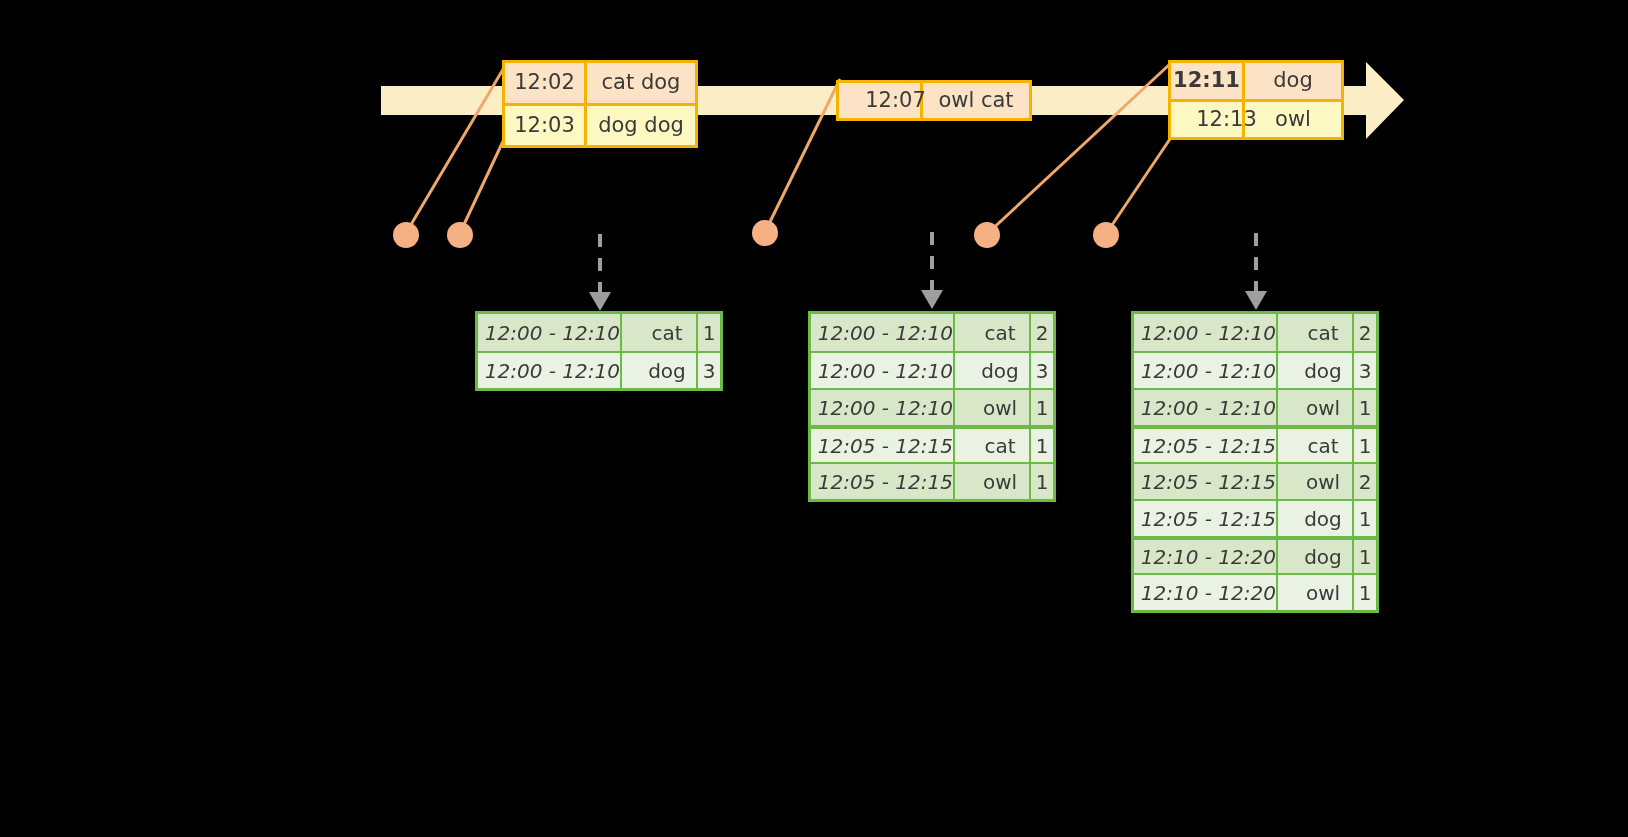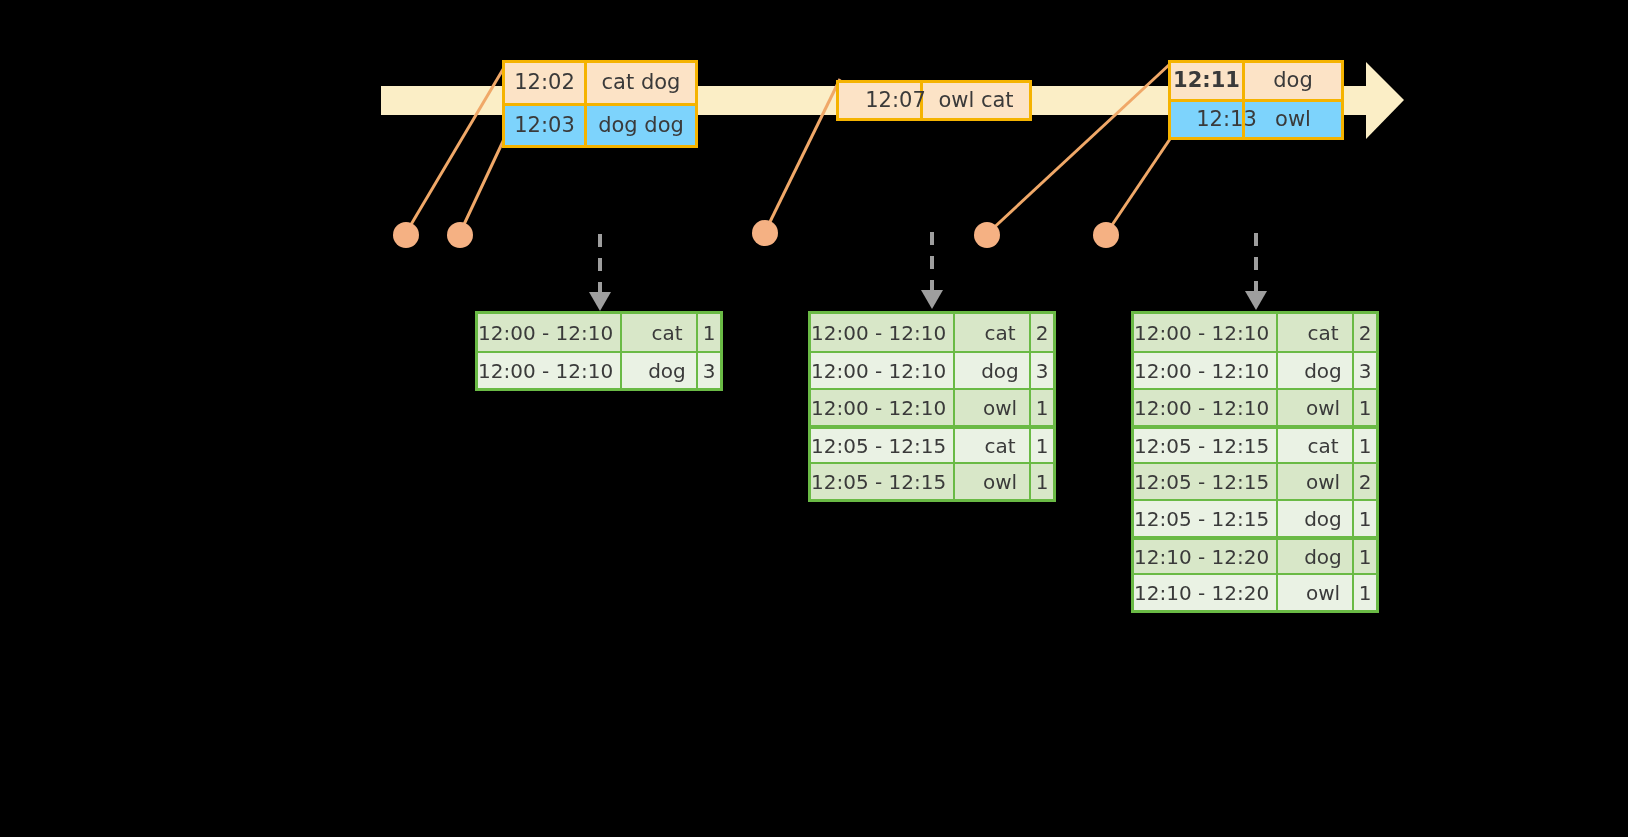--- a/index.html
+++ b/index.html
@@ -10,30 +10,30 @@
 
   
   .evt{position:absolute;border:3px solid #f5b300;box-sizing:border-box;
        display:flex;flex-direction:column;z-index:4;}
   .evt .erow{display:flex;flex:1;}
   .evt .erow + .erow{border-top:3px solid #f5b300;}
   .erow .c-time{border-right:3px solid #f5b300;display:flex;align-items:center;
        justify-content:center;box-sizing:border-box;}
   .erow .c-txt{display:flex;align-items:center;justify-content:center;flex:1;box-sizing:border-box;}
   .shadeA{background:#fce3c6;}
-  .shadeB{background:#7dd3fc;text-align:center;}
+  .shadeB{background:#fef9c3;text-align:center;}
   .evt span{color:#3a3a3a;font-size:21px;line-height:1;}
 
   
   .gtab{position:absolute;border:3px solid #6aba45;box-sizing:border-box;z-index:4;}
   .grow{display:flex;box-sizing:border-box;height:37px;}
   .grow + .grow{border-top:2px solid #6aba45;}
   .grow.grp{border-top:4px solid #6aba45;}
-  .grow .g-win{display:flex;align-items:center;justify-content:flex-start;
-       border-right:2px solid #6aba45;box-sizing:border-box;}
+  .grow .g-win{display:flex;align-items:center;justify-content:flex-end;
+       border-right:2px solid #6aba45;box-sizing:border-box;font-style:italic;}
   .grow .g-key{display:flex;align-items:center;justify-content:center;
        border-right:2px solid #6aba45;box-sizing:border-box;margin-left:16px;}
   .grow .g-cnt{display:flex;align-items:center;justify-content:center;
        flex:1;box-sizing:border-box;}
   .gA{background:#d8e7c8;}
   .gB{background:#eaf2e4;}
   .gtab span{color:#3a3a3a;font-size:20px;line-height:1;}
 </style>
 </head>
 <body>

